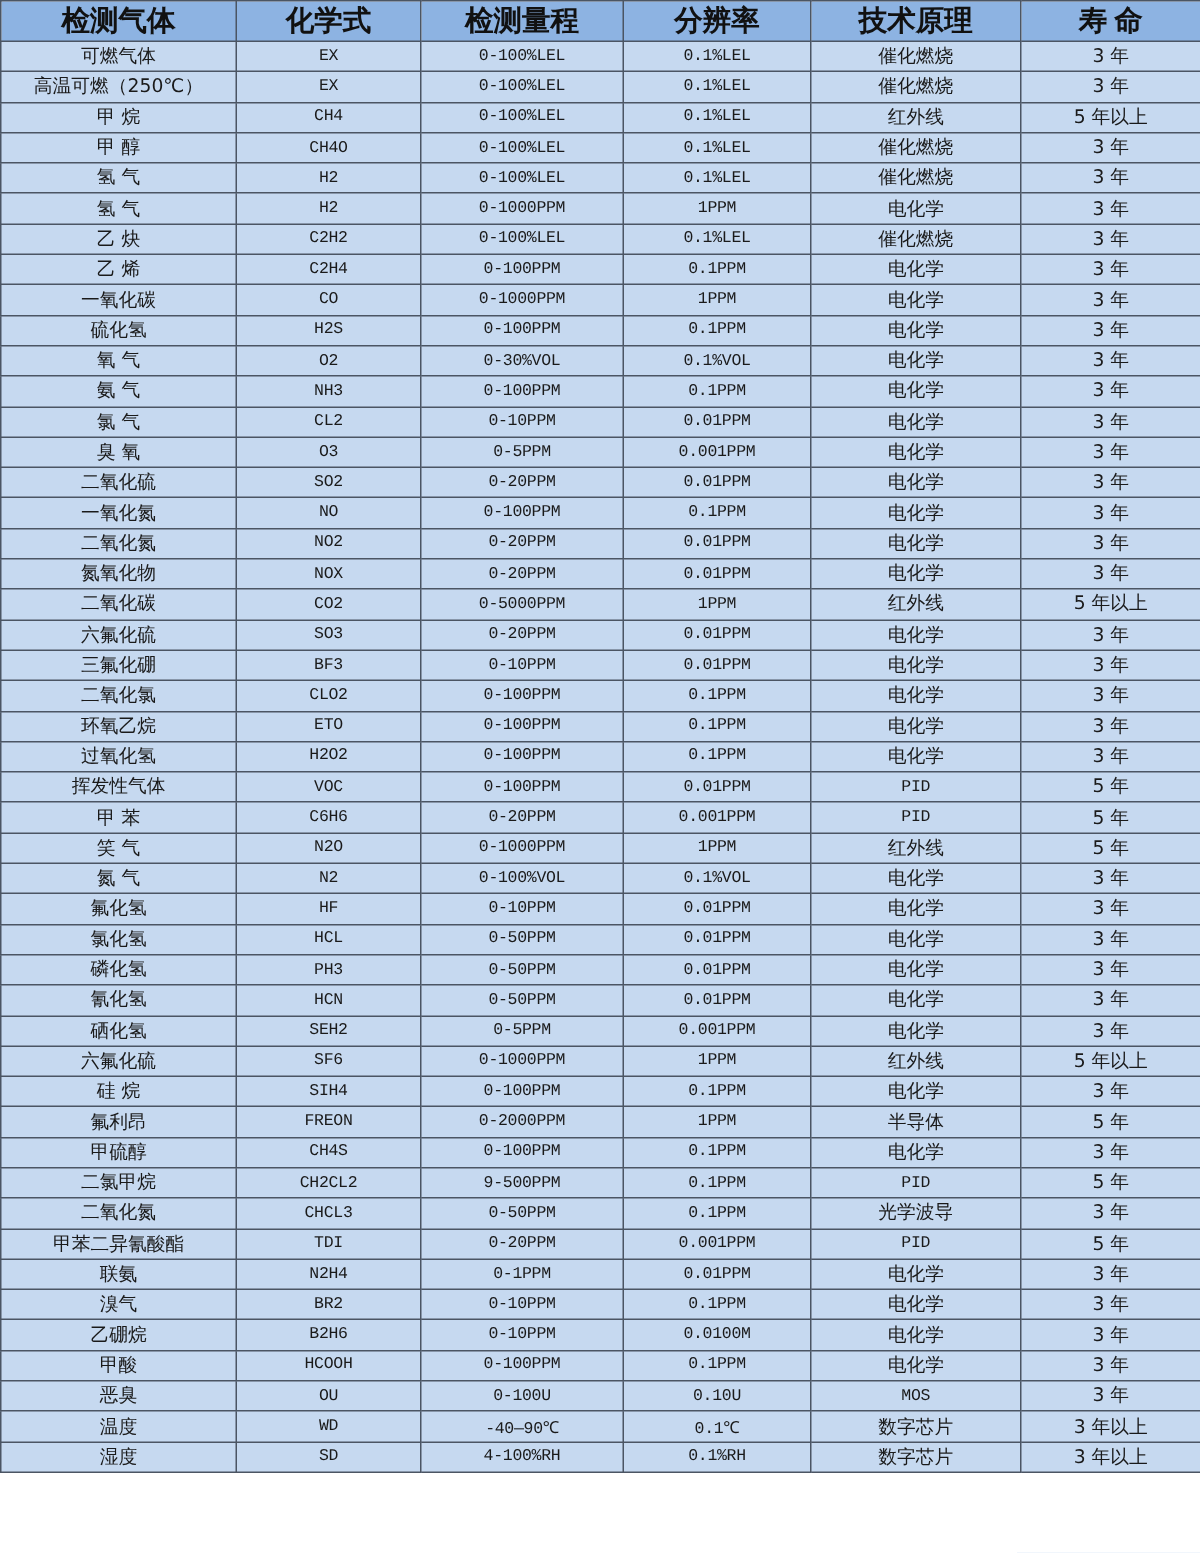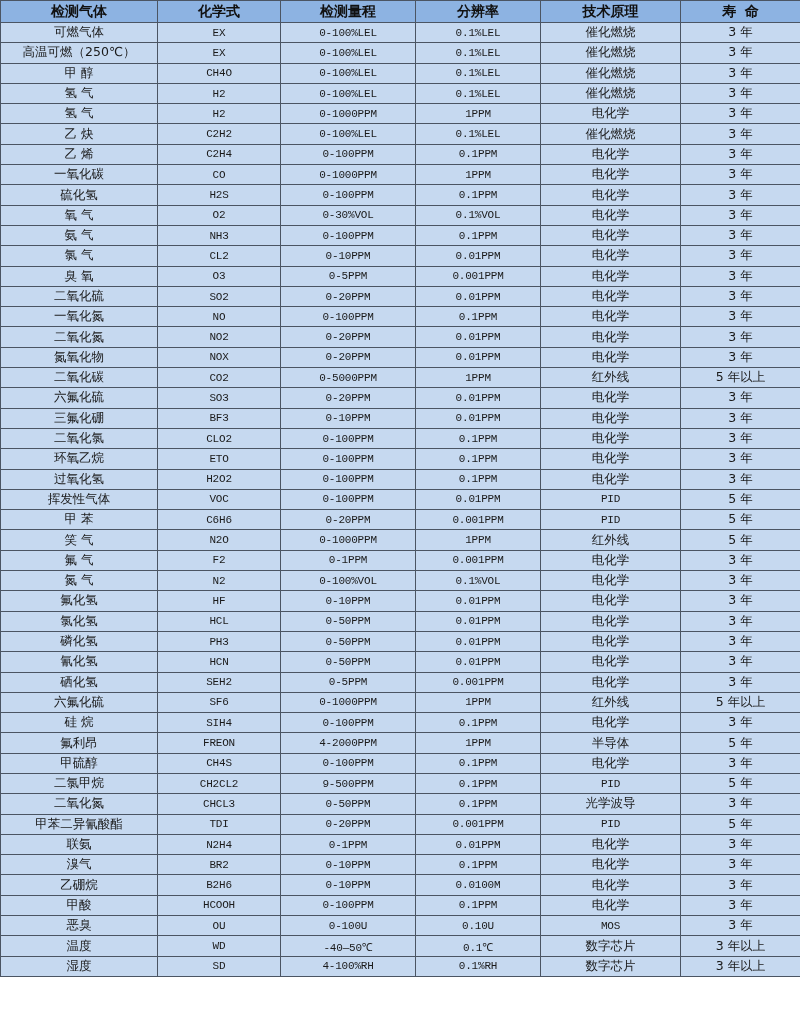--- a/index.html
+++ b/index.html
@@ -19,23 +19,23 @@
     th, td {
       border: 1px solid #4b5563;
       text-align: center;
       padding: 0;
       white-space: nowrap;
       overflow: hidden;
     }
     th {
       height: 21px;
       background: #8db3e2;
-      font-family: Liberation Mono, monospace;
+      font-family: Liberation Serif, serif;
       font-weight: bold;
-      font-size: 14px;
+      font-size: 19px;
       color: #111;
     }
     td {
       height: 19.3px;
       font-size: 12px;
       color: #1a1a1a;
     }
     td.cn { font-family: "DejaVu Sans", sans-serif; font-size: 12.5px; }
     td.mono { font-family: "Liberation Mono", "DejaVu Sans Mono", monospace; font-size: 11px; letter-spacing: -0.2px; }
     .watermark {
@@ -82,20 +82,28 @@
       </tr>
       <tr>
         <td class="cn">高温可燃（250℃）</td>
         <td class="mono">EX</td>
         <td class="mono">0-100%LEL</td>
         <td class="mono">0.1%LEL</td>
         <td class="cn">催化燃烧</td>
         <td class="cn">3 年</td>
       </tr>
       <tr>
+        <td class="cn">甲 烷</td>
+        <td class="mono">CH4</td>
+        <td class="mono">0-100%LEL</td>
+        <td class="mono">0.1%LEL</td>
+        <td class="cn">红外线</td>
+        <td class="cn">5 年以上</td>
+      </tr>
+      <tr>
         <td class="cn">甲 醇</td>
         <td class="mono">CH4O</td>
         <td class="mono">0-100%LEL</td>
         <td class="mono">0.1%LEL</td>
         <td class="cn">催化燃烧</td>
         <td class="cn">3 年</td>
       </tr>
       <tr>
         <td class="cn">氢 气</td>
         <td class="mono">H2</td>
@@ -274,28 +282,20 @@
       </tr>
       <tr>
         <td class="cn">笑 气</td>
         <td class="mono">N2O</td>
         <td class="mono">0-1000PPM</td>
         <td class="mono">1PPM</td>
         <td class="cn">红外线</td>
         <td class="cn">5 年</td>
       </tr>
       <tr>
-        <td class="cn">氟 气</td>
-        <td class="mono">F2</td>
-        <td class="mono">0-1PPM</td>
-        <td class="mono">0.001PPM</td>
-        <td class="cn">电化学</td>
-        <td class="cn">3 年</td>
-      </tr>
-      <tr>
         <td class="cn">氮 气</td>
         <td class="mono">N2</td>
         <td class="mono">0-100%VOL</td>
         <td class="mono">0.1%VOL</td>
         <td class="cn">电化学</td>
         <td class="cn">3 年</td>
       </tr>
       <tr>
         <td class="cn">氟化氢</td>
         <td class="mono">HF</td>
@@ -348,21 +348,21 @@
         <td class="cn">硅 烷</td>
         <td class="mono">SIH4</td>
         <td class="mono">0-100PPM</td>
         <td class="mono">0.1PPM</td>
         <td class="cn">电化学</td>
         <td class="cn">3 年</td>
       </tr>
       <tr>
         <td class="cn">氟利昂</td>
         <td class="mono">FREON</td>
-        <td class="mono">4-2000PPM</td>
+        <td class="mono">0-2000PPM</td>
         <td class="mono">1PPM</td>
         <td class="cn">半导体</td>
         <td class="cn">5 年</td>
       </tr>
       <tr>
         <td class="cn">甲硫醇</td>
         <td class="mono">CH4S</td>
         <td class="mono">0-100PPM</td>
         <td class="mono">0.1PPM</td>
         <td class="cn">电化学</td>
@@ -428,21 +428,21 @@
         <td class="cn">恶臭</td>
         <td class="mono">OU</td>
         <td class="mono">0-100U</td>
         <td class="mono">0.10U</td>
         <td class="mono">MOS</td>
         <td class="cn">3 年</td>
       </tr>
       <tr>
         <td class="cn">温度</td>
         <td class="mono">WD</td>
-        <td class="mono">-40—50℃</td>
+        <td class="mono">-40—90℃</td>
         <td class="mono">0.1℃</td>
         <td class="cn">数字芯片</td>
         <td class="cn">3 年以上</td>
       </tr>
       <tr>
         <td class="cn">湿度</td>
         <td class="mono">SD</td>
         <td class="mono">4-100%RH</td>
         <td class="mono">0.1%RH</td>
         <td class="cn">数字芯片</td>

